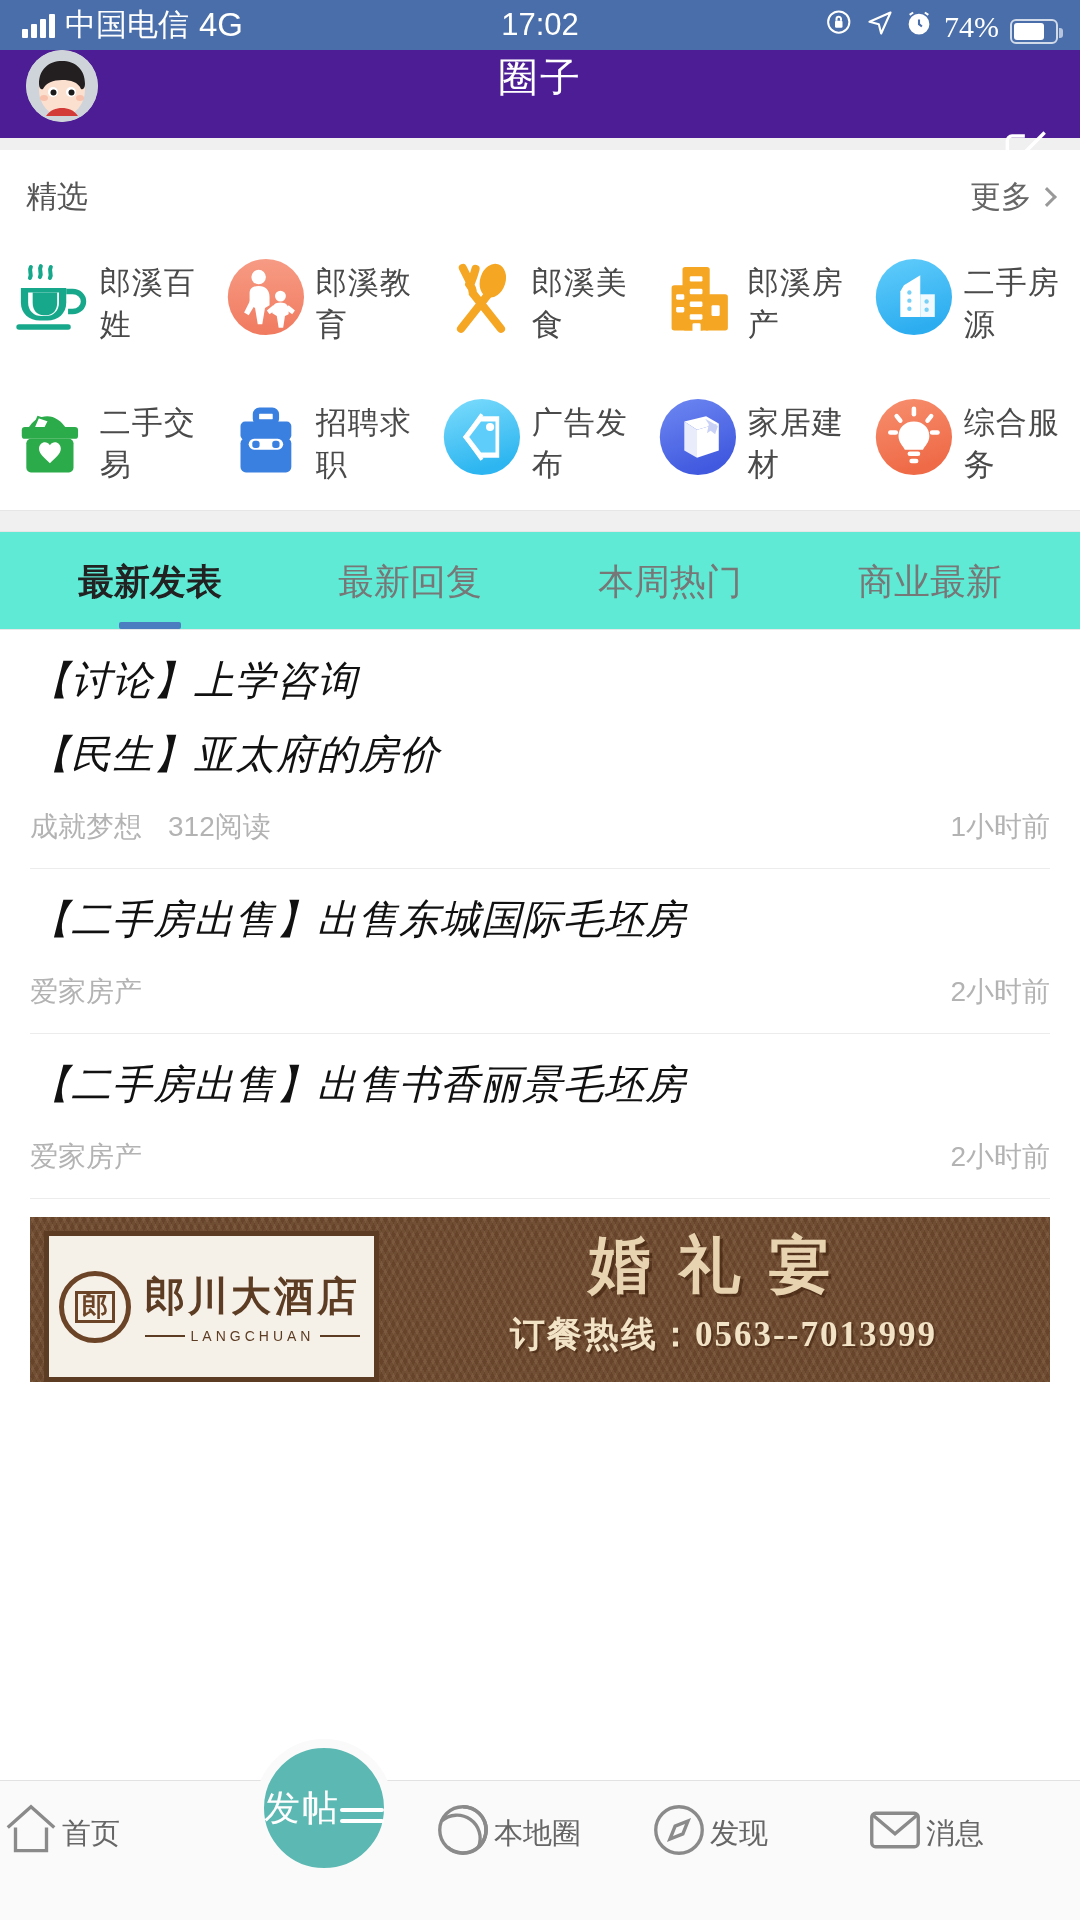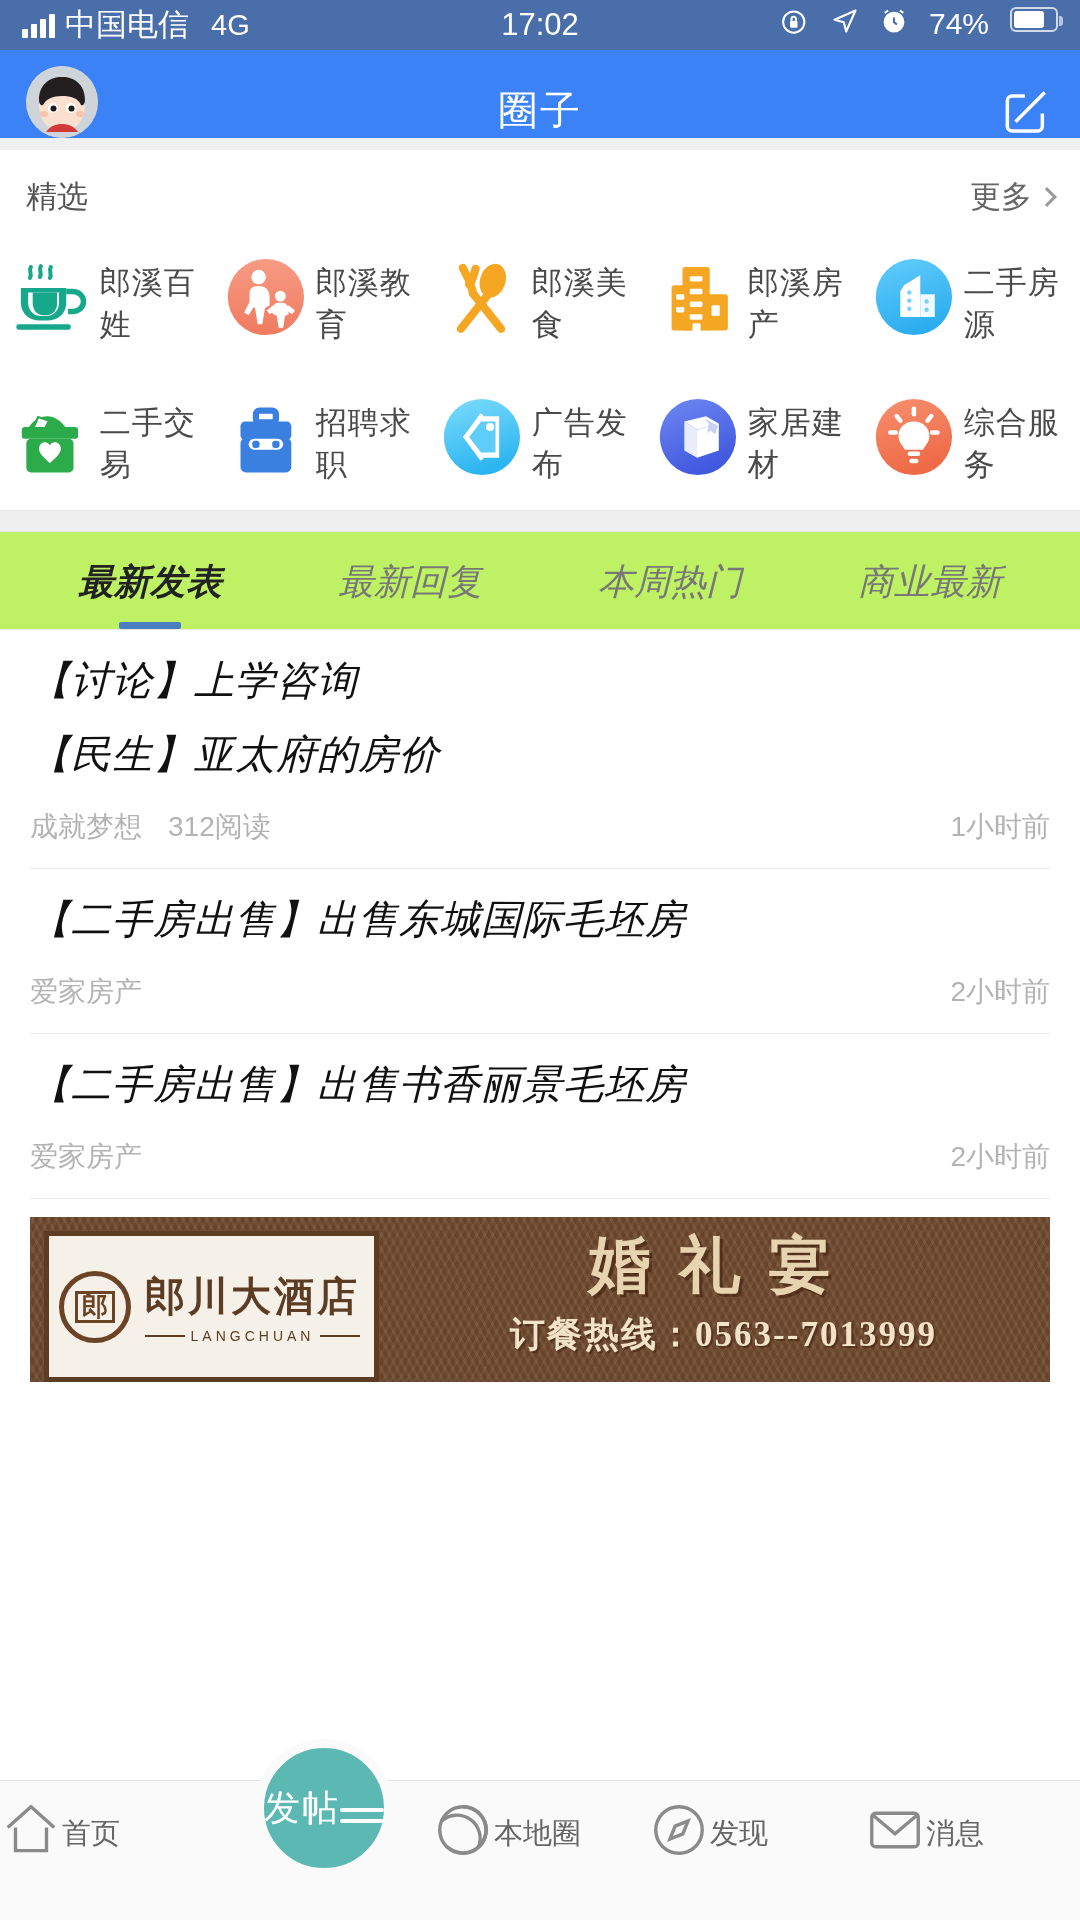--- a/index.html
+++ b/index.html
@@ -18,42 +18,42 @@
     font-size:30px; position:relative;
   }
   .sb-left{ display:flex; align-items:center; gap:10px; }
   .sig{ display:flex; align-items:flex-end; gap:3px; height:26px; }
   .sig i{ display:block; width:6px; background:#fff; border-radius:1px; }
   .sig i:nth-child(1){height:9px}
   .sig i:nth-child(2){height:14px}
   .sig i:nth-child(3){height:19px}
   .sig i:nth-child(4){height:24px}
   .carrier{ font-size:31px; letter-spacing:0px; }
-  .net{ font-size:29px; margin-left:12px; }
+  .net{ font-size:33px; }
   .sb-time{
     position:absolute; left:0; right:0; text-align:center;
     font-size:31px; font-weight:500; pointer-events:none;
   }
-  .sb-right{ margin-left:auto; display:flex; align-items:flex-start; gap:21px; }
+  .sb-right{ margin-left:auto; display:flex; align-items:flex-end; gap:11px;font-family:Liberation Serif, serif; }
   .pct{ font-size:30px; }
   .batt{
     width:48px; height:25px; border:2px solid rgba(255,255,255,.75);
     border-radius:6px; position:relative; padding:2px;
   }
   .batt::after{
     content:""; position:absolute; right:-7px; top:7px;
     width:4px; height:10px; background:rgba(255,255,255,.6);
     border-radius:0 3px 3px 0;
   }
   .batt b{ display:block; height:100%; background:#fff; border-radius:3px; width:74%; }
 
   
   .navbar{
-    height:88px; background:#3b82f6; display:flex; align-items:flex-end;
-    padding:0 26px; position:relative;
+    height:88px; background:#4c1d95; display:flex; align-items:flex-start;
+    padding:0 26px; position:relative;flex-direction:column;
   }
   .avatar{
     width:72px; height:72px; border-radius:50%; overflow:hidden;
     background:#c9ced6; position:relative; flex:none;
   }
   .nav-title{
     position:absolute; left:0; right:0; text-align:center;
     color:#fff; font-size:40px; letter-spacing:2px; pointer-events:none;
   }
   .compose{ margin-left:auto; width:56px; height:56px; position:relative; }
@@ -74,21 +74,21 @@
   .grid{ display:grid; grid-template-columns:repeat(5,1fr); row-gap:16px; }
   .cell{ display:flex; flex-direction:row; align-items:center; padding-top:14px; }
   .ico{ width:110px; height:110px; display:flex; align-items:center; justify-content:center; }
   .ico svg{ width:100%; height:100%; display:block; }
   .cap{ margin-top:14px; font-size:31px; color:#4a4a4a; letter-spacing:1px; }
 
   
   .sec-gap{ height:22px; background:#f0f0f0; border-top:1px solid #e6e6e6; border-bottom:1px solid #e6e6e6;}
 
   
-  .tabs{ display:flex; background:#bef264; padding:0 20px;font-style:italic; }
+  .tabs{ display:flex; background:#5eead4; padding:0 20px; }
   .tab{
     flex:1; text-align:center; font-size:36px; color:#777;
     padding:26px 0 22px; position:relative;
   }
   .tab.active{ color:#222; font-weight:bold; }
   .tab.active::after{
     content:""; position:absolute; bottom:0; left:50%; transform:translateX(-50%);
     width:62px; height:7px; background:#4a7ec0; border-radius:2px;
   }
   .tabs-sep{ height:1px; background:#e9e9e9; }

